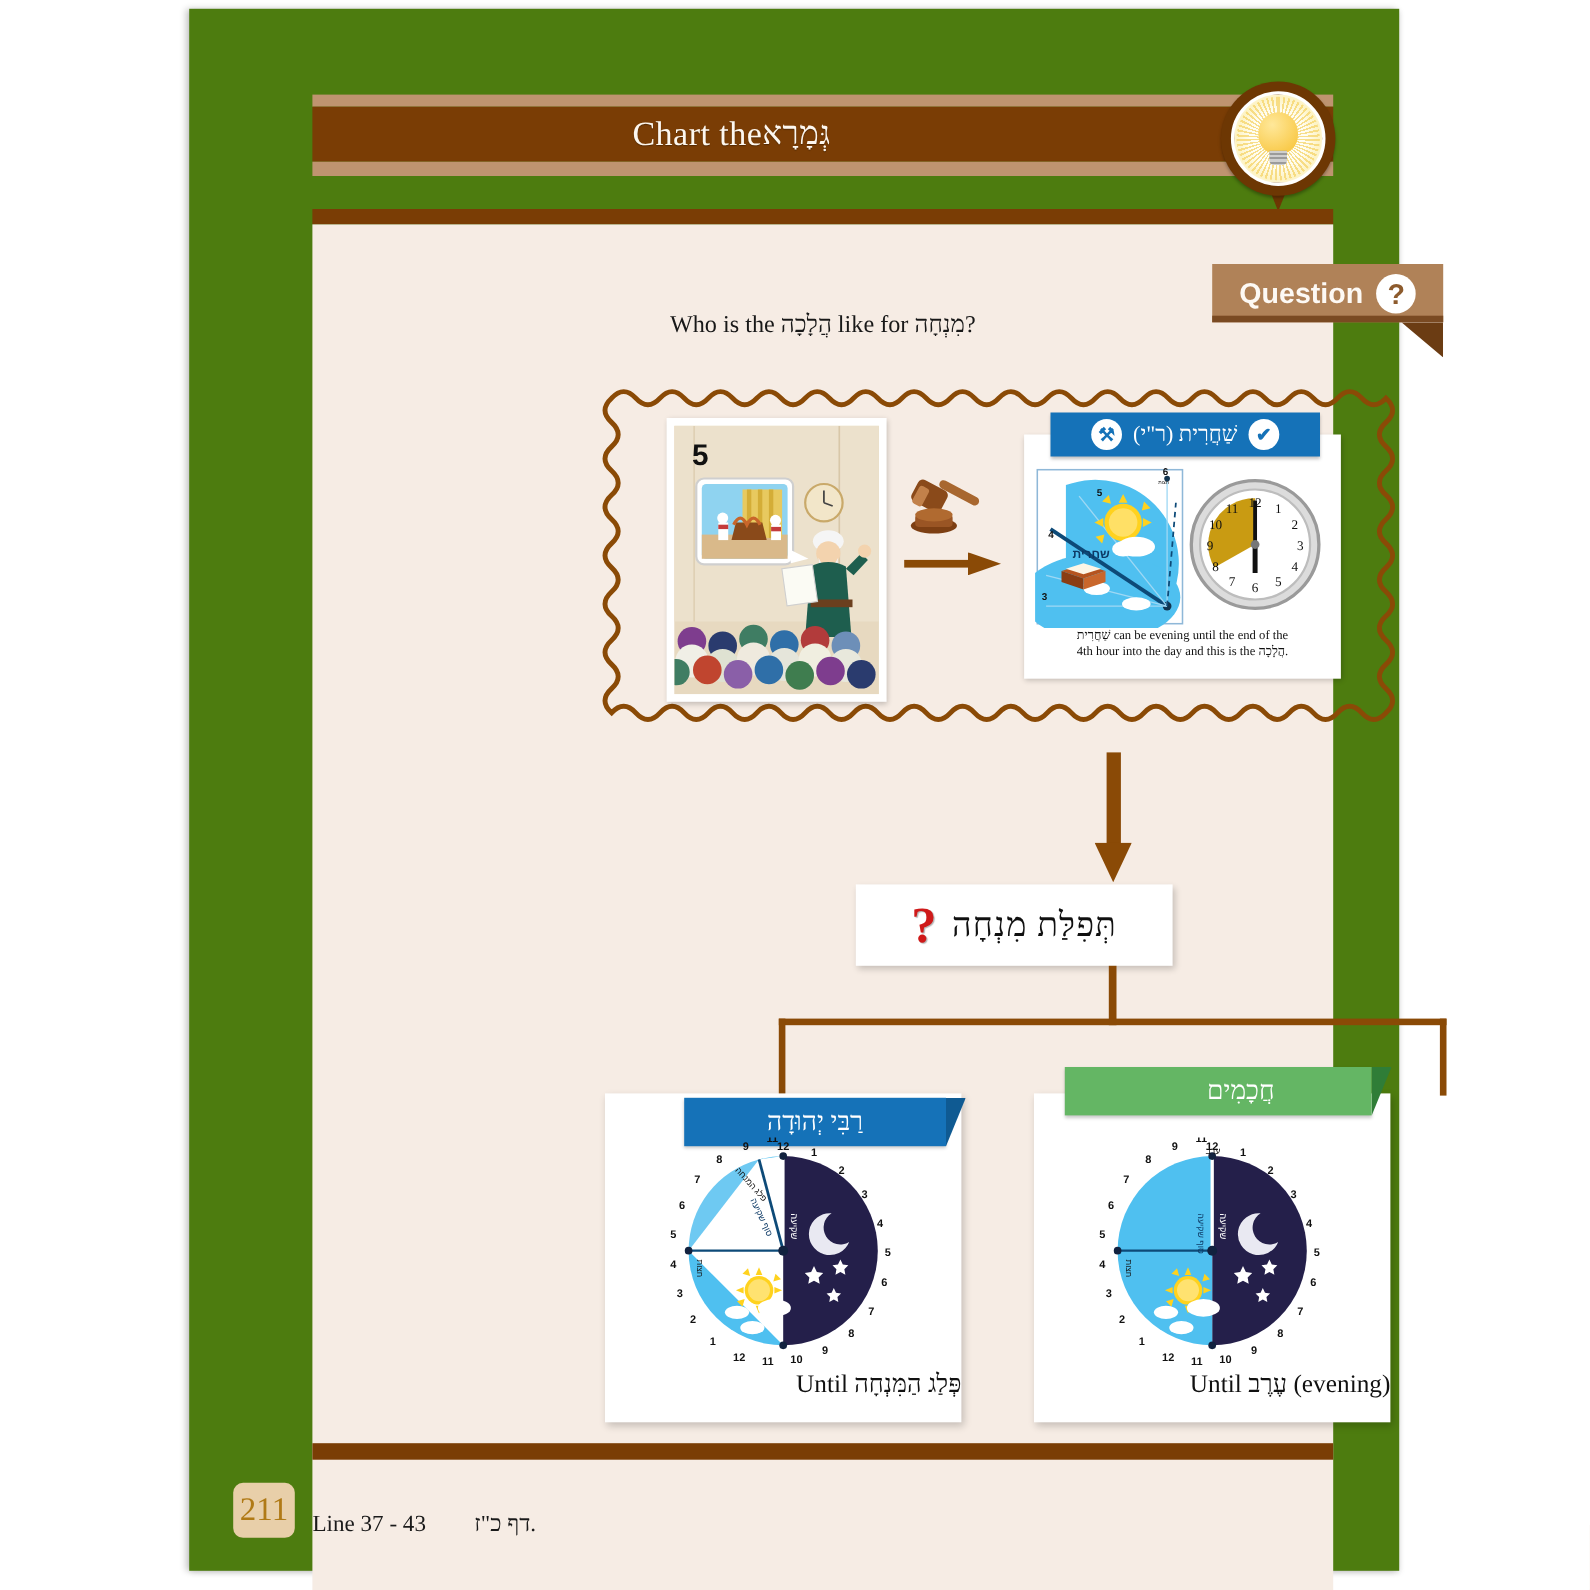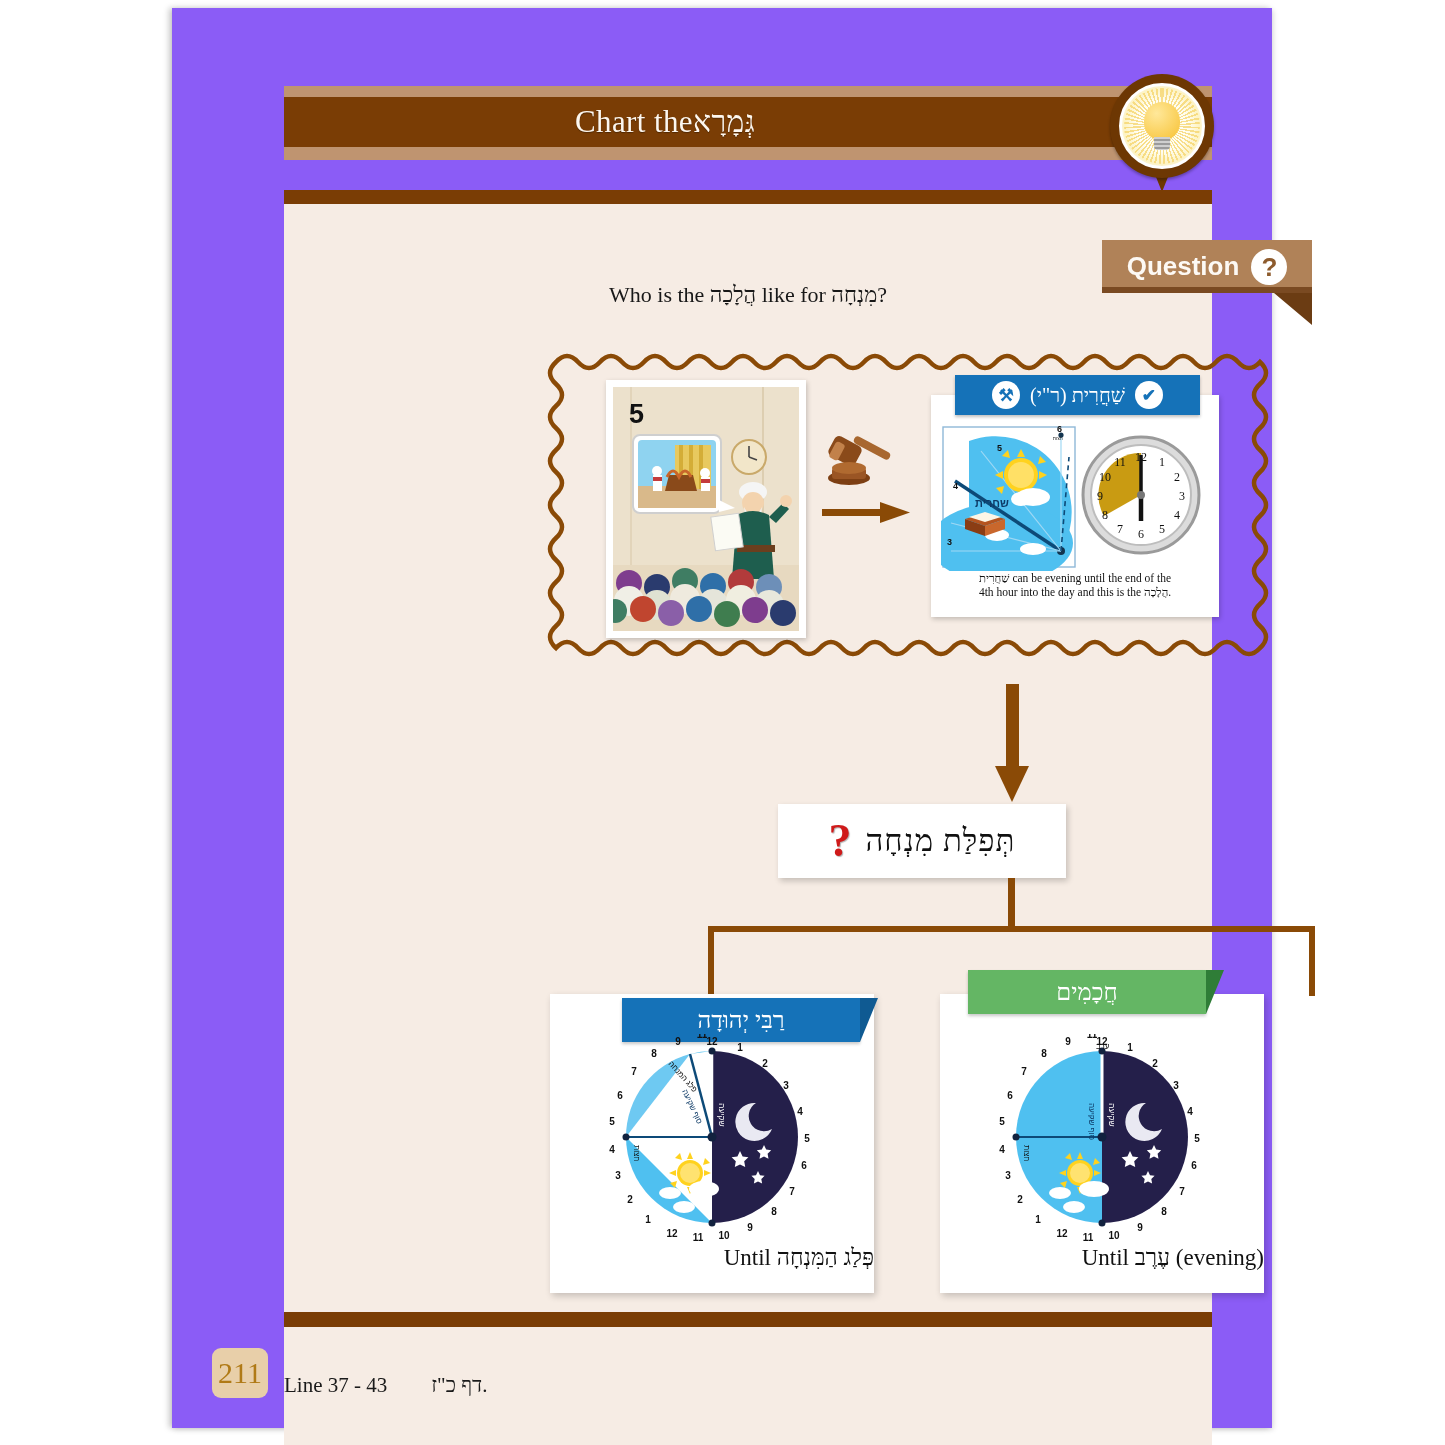--- a/index.html
+++ b/index.html
@@ -1,20 +1,20 @@
 <!DOCTYPE html>
 <html><head>
 <meta charset="utf-8">
 <style>
   html,body{margin:0;padding:0;background:#ffffff;}
   body{width:1445px;height:1445px;font-family:"Liberation Serif",serif;overflow:hidden;}
 
   .page{
     position:absolute;left:172px;top:8px;width:1100px;height:1420px;
-    background:#8b5cf6;box-shadow:-3px 0 6px rgba(0,0,0,.22), 2px 2px 5px rgba(0,0,0,.10);
+    background:#4d7c0f;box-shadow:-3px 0 6px rgba(0,0,0,.22), 2px 2px 5px rgba(0,0,0,.10);
   }
 
   
   .hdr-wrap{position:absolute;left:112px;top:78px;width:928px;height:78px;}
   .hdr-top{position:absolute;left:0;top:0;width:100%;height:11px;background:#bf9470;}
   .hdr-mid{position:absolute;left:0;top:11px;width:100%;height:50px;background:#7a3d05;}
   .hdr-bot{position:absolute;left:0;top:61px;width:100%;height:13px;background:#bf9470;}
   .hdr-title{
     position:absolute;left:0;top:11px;width:100%;height:50px;
     display:flex;align-items:center;justify-content:center;
@@ -147,21 +147,21 @@
   .op-card{position:absolute;top:790px;width:324px;height:299px;background:#ffffff;
            box-shadow:2px 3px 7px rgba(0,0,0,.20);}
   .op-left{left:266px;}
   .op-right{left:656px;}
   .op-banner{
     position:absolute;top:-24px;width:238px;height:44px;
     display:flex;align-items:center;justify-content:center;
     color:#ffffff;font-size:24px;box-shadow:0 2px 3px rgba(0,0,0,.22);
   }
   .op-left .op-banner{left:72px;background:#1572b8;margin-top:28px;}
-  .op-right .op-banner{left:28px;background:#64b664;}
+  .op-right .op-banner{left:28px;background:#64b664;padding-left:41px;}
   .op-banner .tail{position:absolute;right:-18px;top:0;width:18px;height:44px;}
   .op-left .op-banner .tail{background:#0f5a92;clip-path:polygon(0 0,100% 0,0 100%);}
   .op-right .op-banner .tail{background:#2f7d37;clip-path:polygon(0 0,100% 0,0 100%);}
   .op-clock{position:absolute;left:50%;transform:translateX(-50%);top:40px;width:238px;height:210px;}
   .op-cap{
     position:absolute;left:0;bottom:22px;width:100%;text-align:right;font-size:23px;color:#111;
   }
 
   
   .footer{position:absolute;left:40px;top:1338px;width:600px;height:52px;display:flex;align-items:flex-end;gap:16px;}

